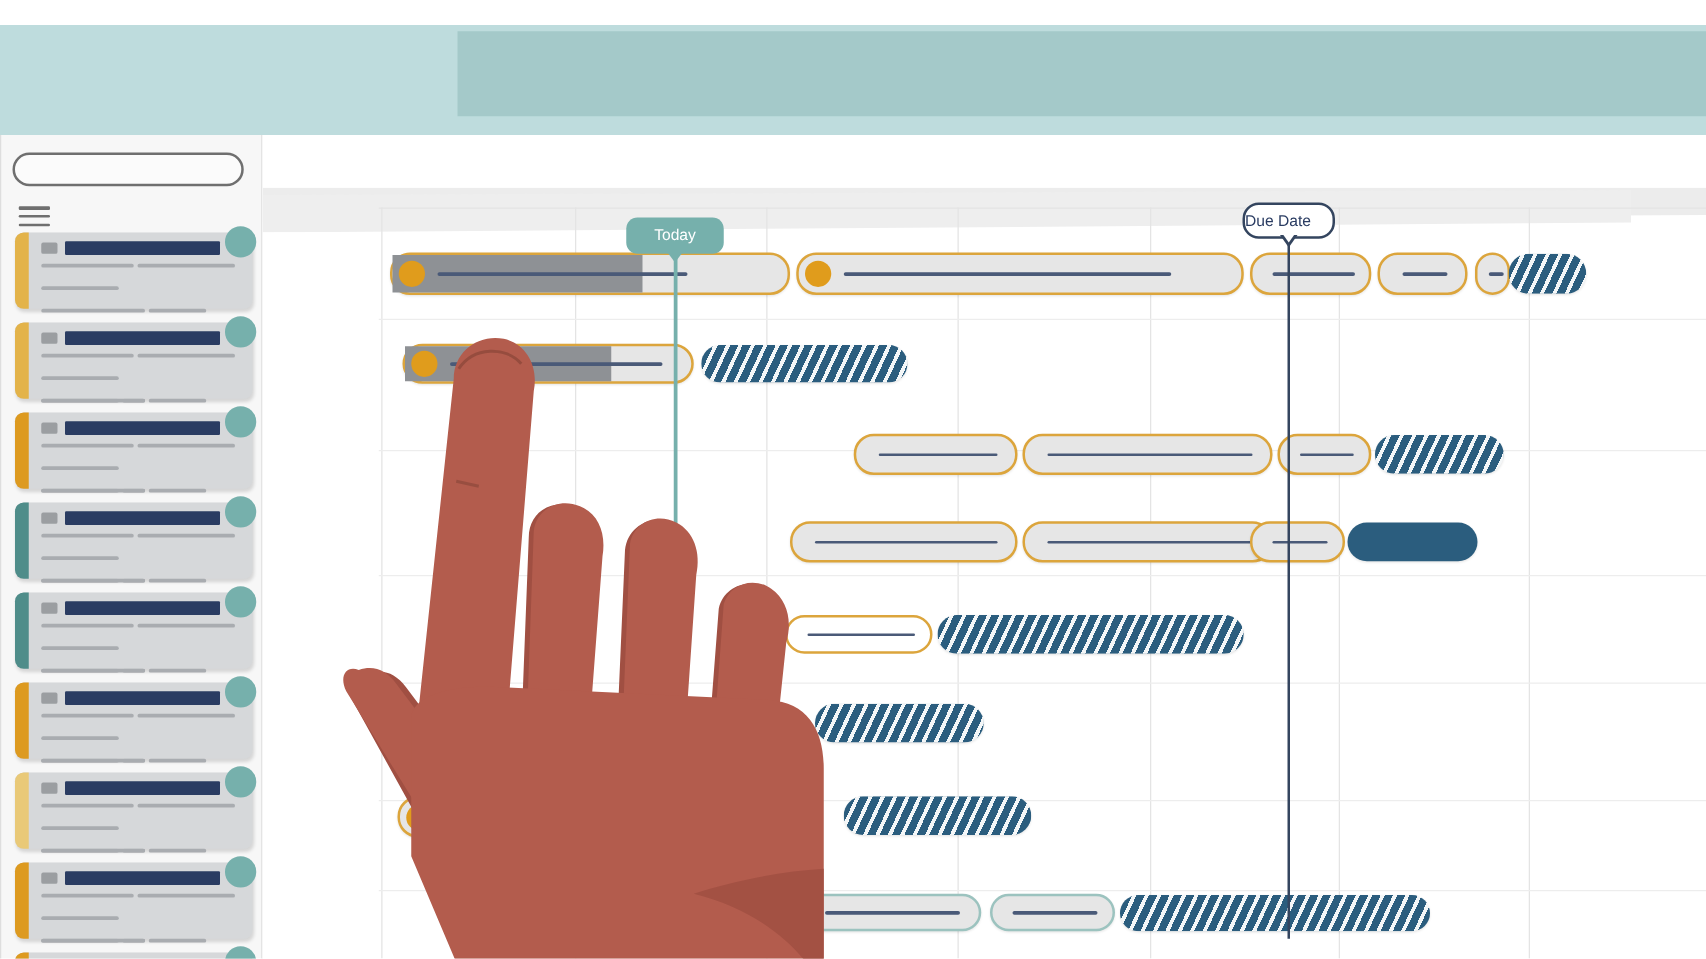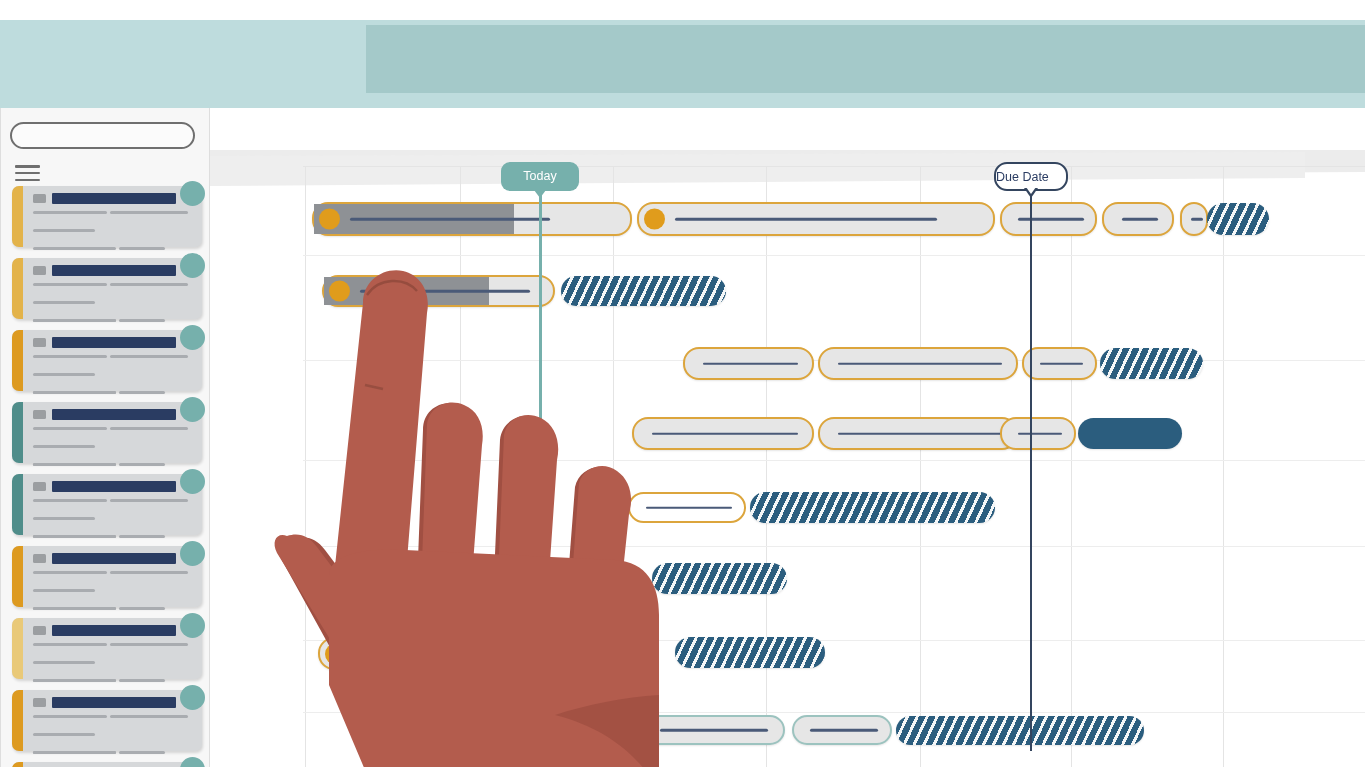--- a/index.html
+++ b/index.html
@@ -37,21 +37,21 @@
            clip-path:polygon(0 0,1155px 0,1155px 22px,0 28px);}
   .tl-band2{position:absolute;left:0;top:44px;width:1095px;height:34px;background:#eeeeee;
             clip-path:polygon(0 4px,1095px 0,1095px 26px,0 34px);}
 
   .grid{position:absolute;left:0;top:0;width:100%;height:100%;}
   .vline{position:absolute;top:58px;bottom:0;width:1px;background:#e4e4e4;}
   .hline{position:absolute;left:93px;right:0;height:1px;background:#ededed;}
 
   
   .today-pill{position:absolute;width:78px;height:29px;background:#76b0ac;border-radius:9px;
-              color:#fff;font-size:12.5px;line-height:29px;text-align:center;z-index:6;}
+              color:#fff;font-size:12.5px;line-height:29px;text-align:center;z-index:6;margin-top:12px;}
   .today-pill:after{content:"";position:absolute;left:50%;margin-left:-6px;bottom:-7px;
               border-left:6px solid transparent;border-right:6px solid transparent;border-top:8px solid #76b0ac;}
   .today-line{position:absolute;width:3px;background:#76b0ac;z-index:5;}
 
   .due-pill{position:absolute;width:74px;height:29px;background:#fff;border:2px solid #34455f;
             border-radius:13px;color:#2a3c62;font-size:12.5px;line-height:27px;text-align:left;
             box-sizing:border-box;z-index:6;}
   .due-pill:after{content:"";position:absolute;left:50%;margin-left:-7px;bottom:-9px;
             border-left:7px solid transparent;border-right:7px solid transparent;border-top:10px solid #34455f;}
   .due-pill:before{content:"";position:absolute;left:50%;margin-left:-5px;bottom:-5px;z-index:2;

